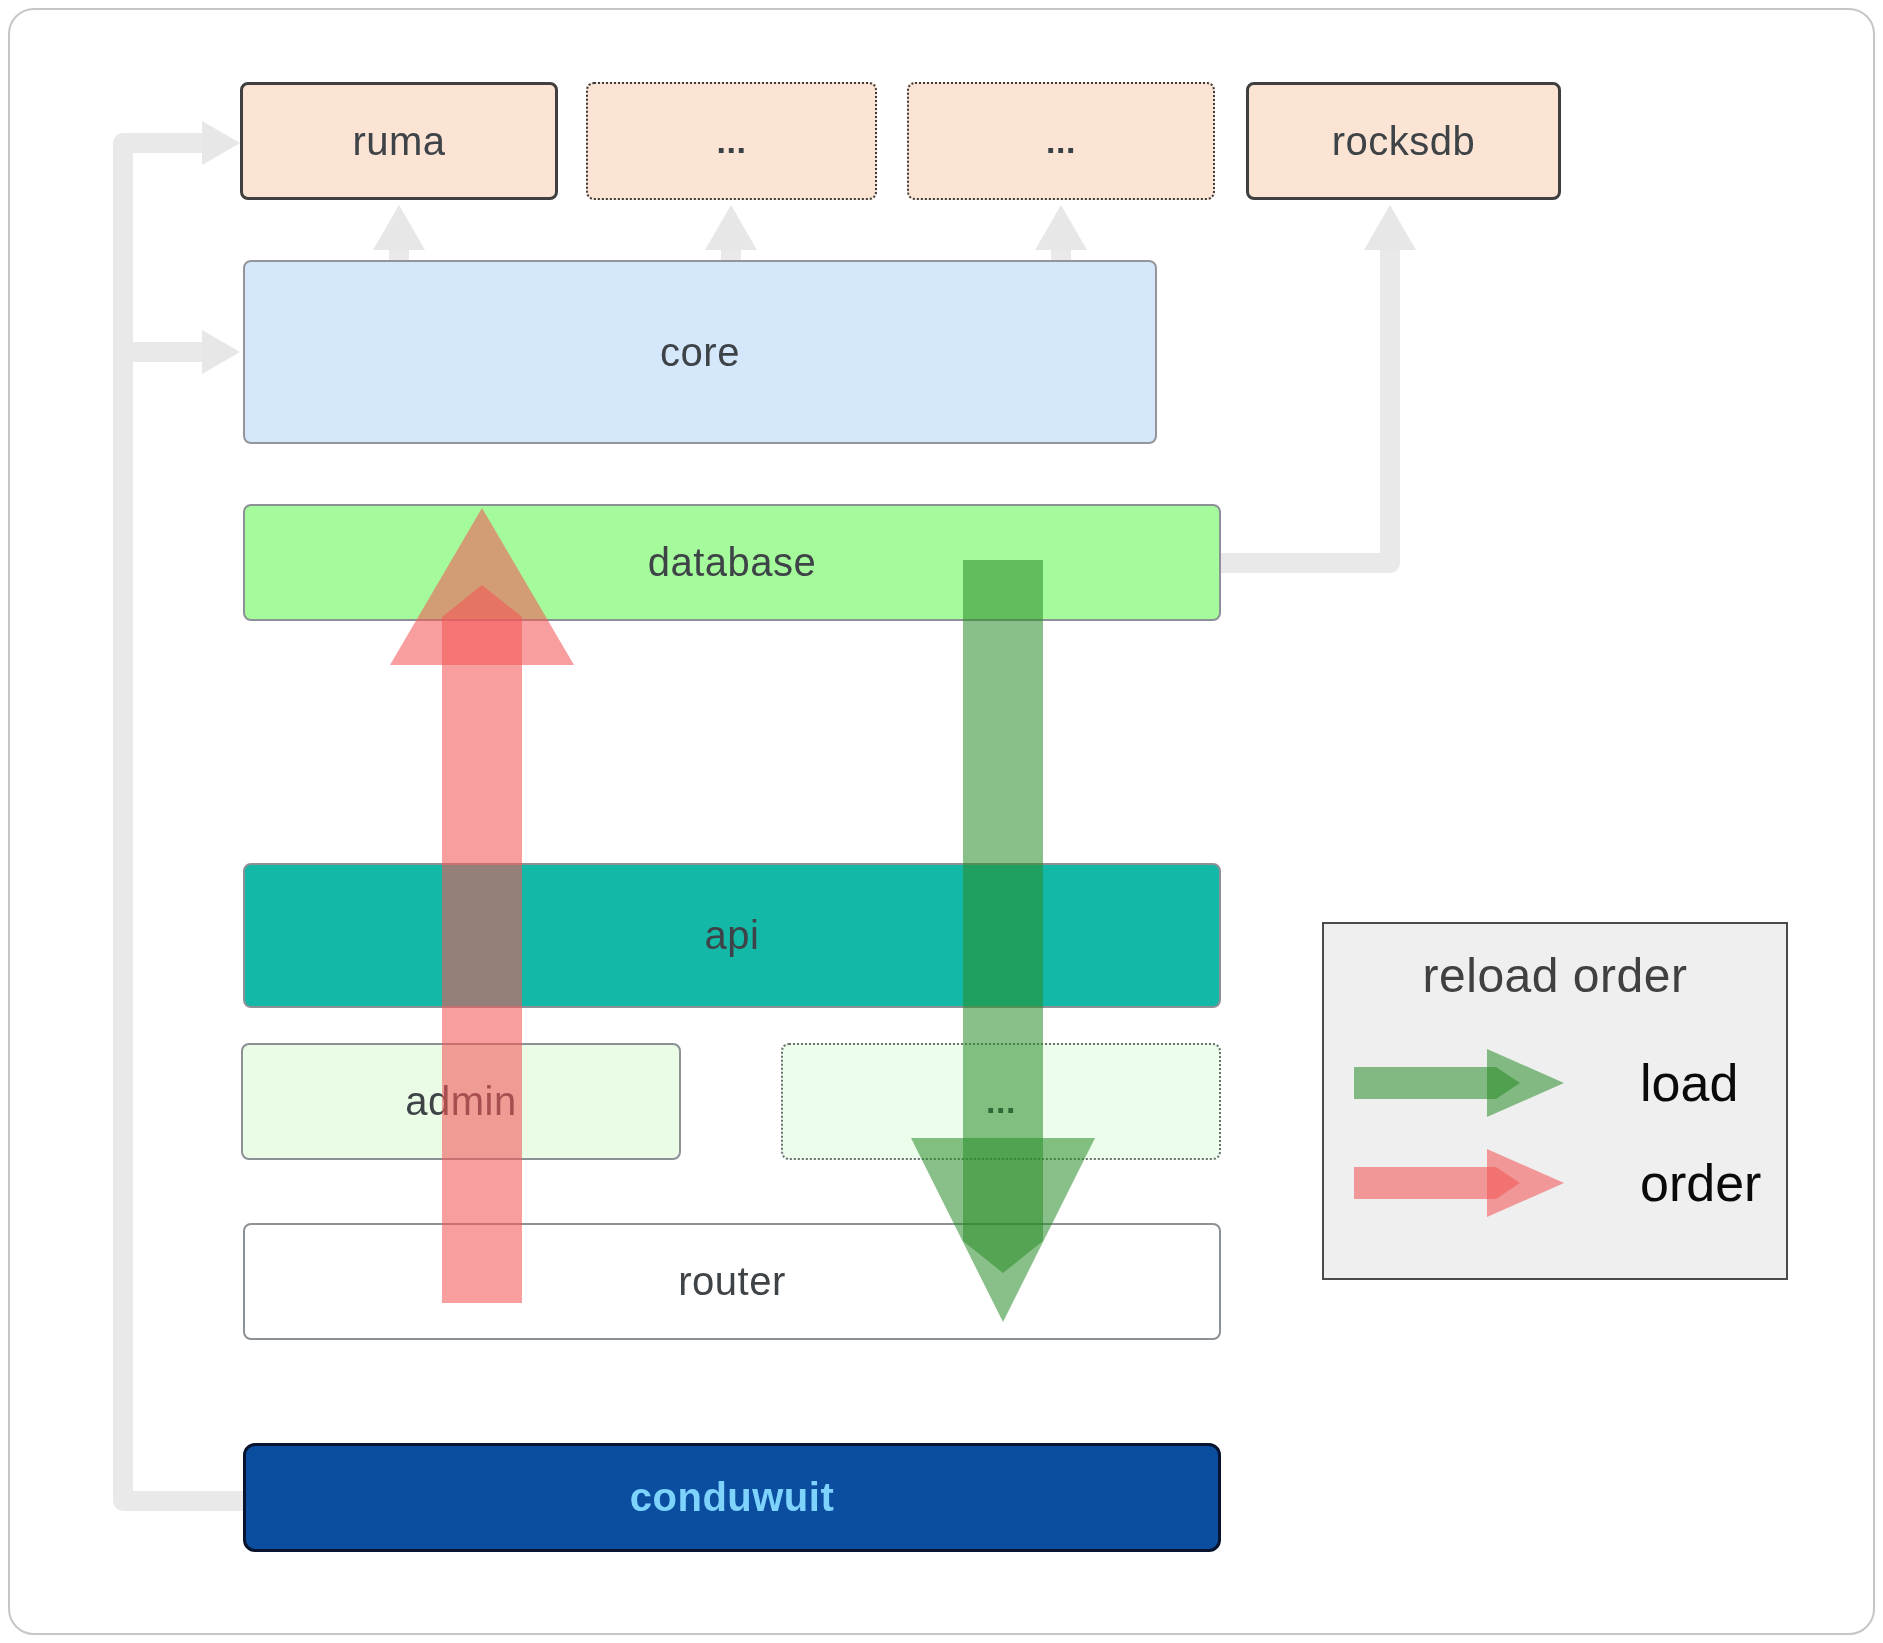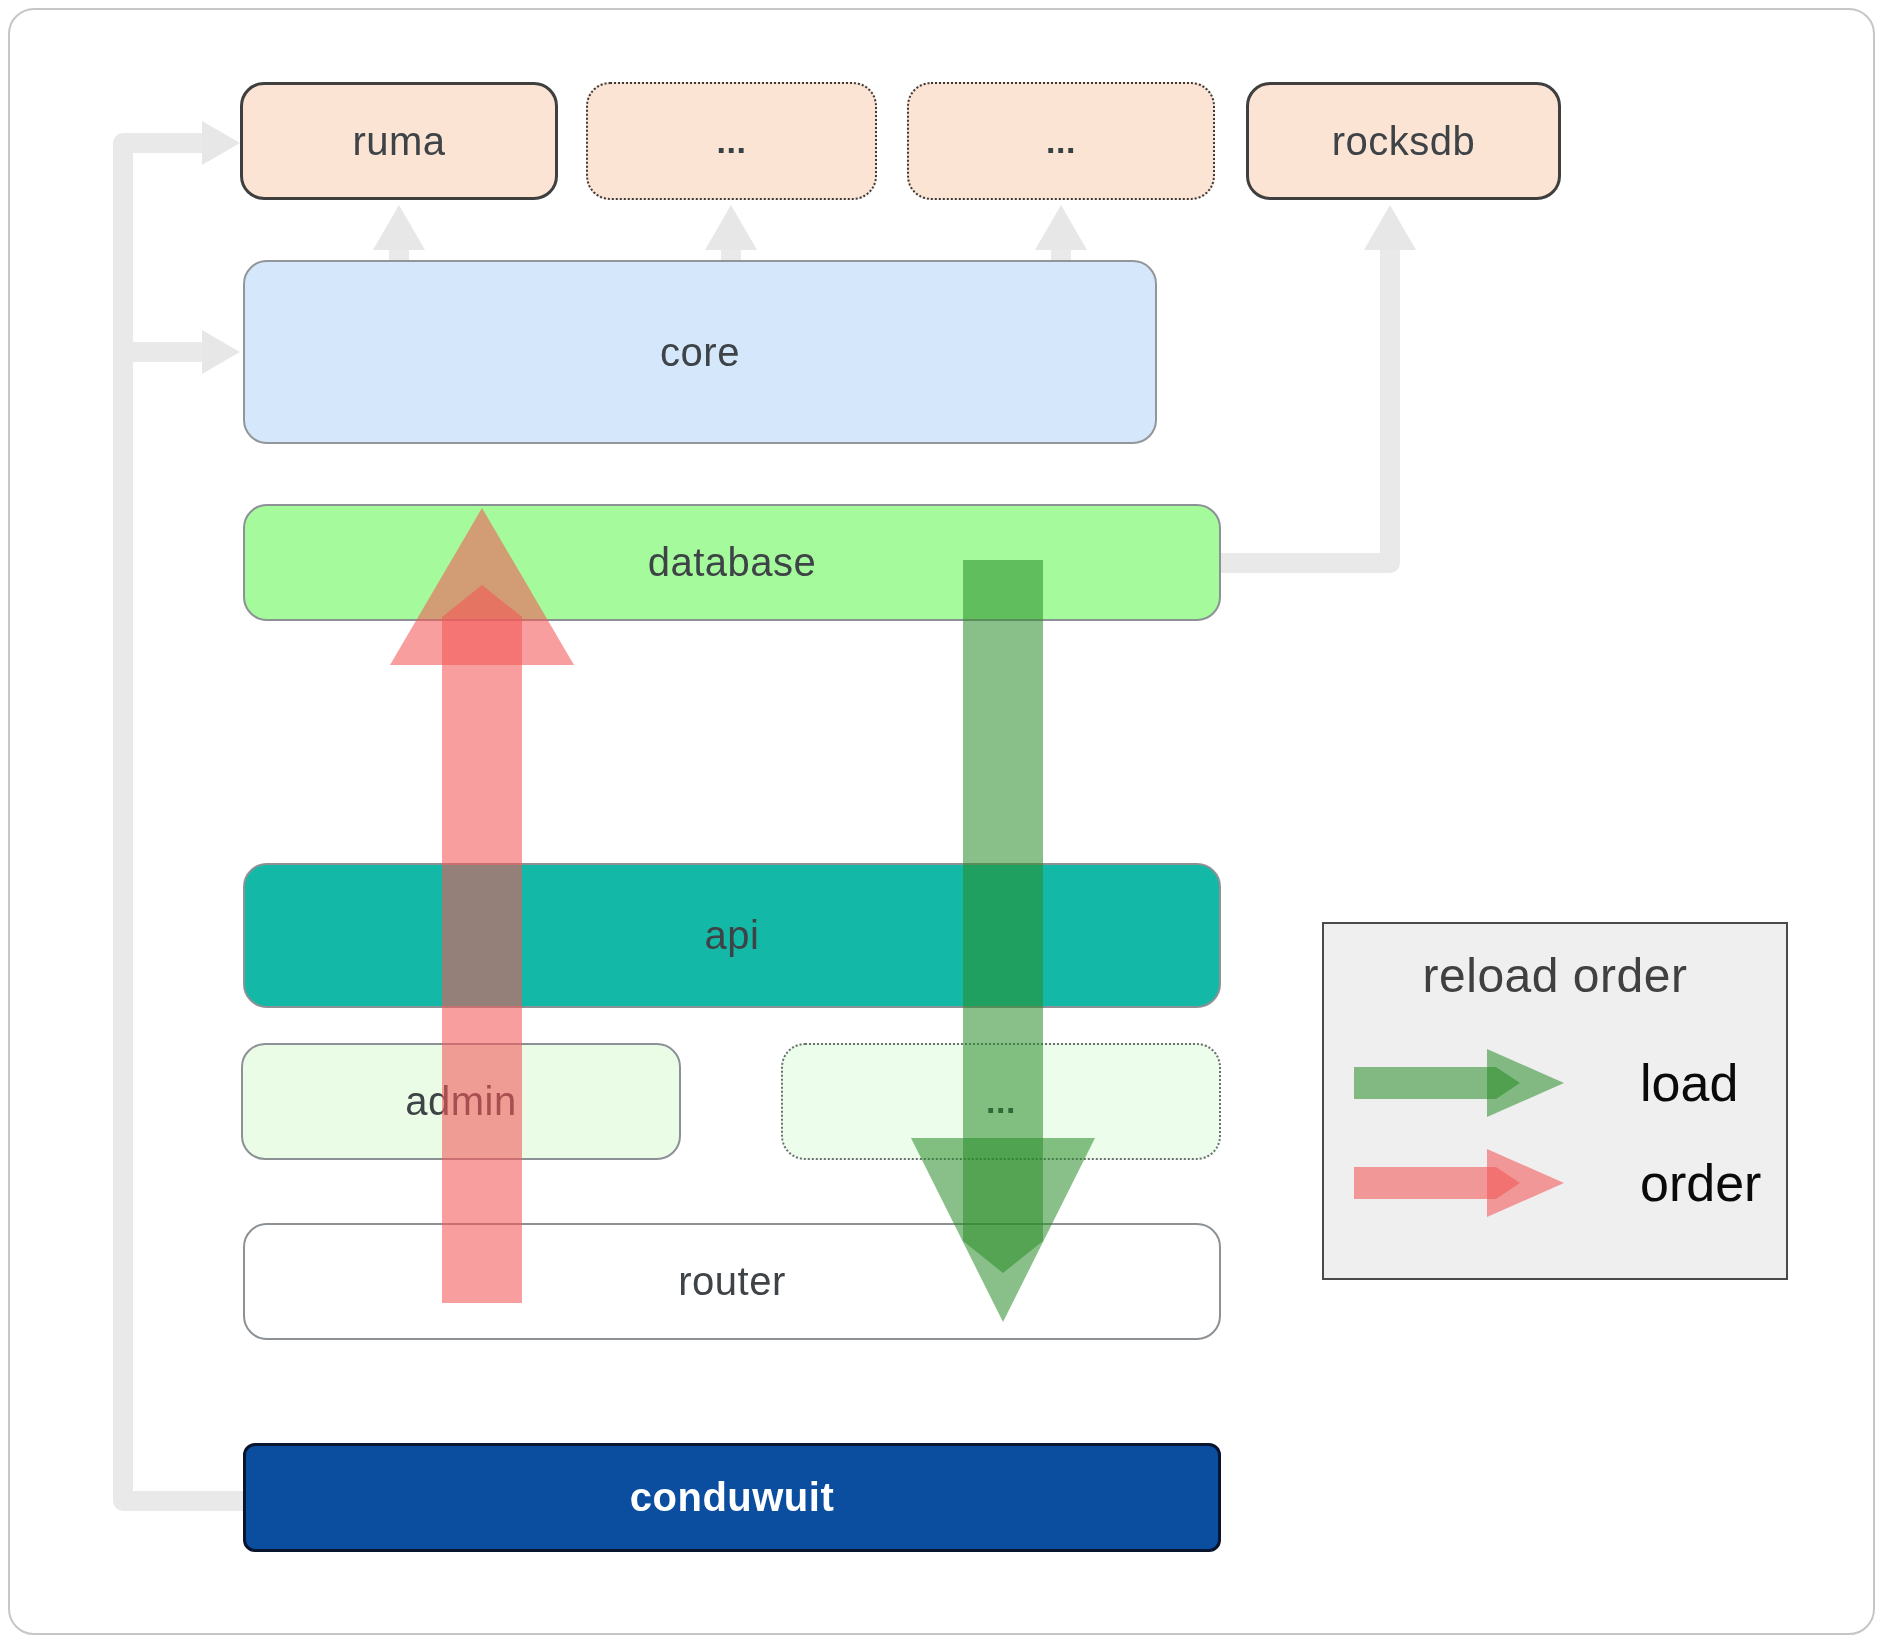--- a/index.html
+++ b/index.html
@@ -8,38 +8,38 @@
     font-family:"Liberation Sans",sans-serif;
   }
   #frame{
     position:absolute;left:8px;top:8px;width:1863px;height:1623px;
     border:2px solid #c6c6c6;border-radius:26px;
   }
   svg.layer{position:absolute;left:0;top:0;pointer-events:none;}
 
   .node{
     position:absolute;display:flex;align-items:center;justify-content:center;
-    font-size:40px;font-weight:500;color:#3e4347;border-radius:24px;
+    font-size:40px;font-weight:500;color:#3e4347;border-radius:8px;
     box-sizing:border-box;letter-spacing:0.5px;
   }
   .dots{font-weight:700;font-size:34px;color:#374045;}
 
   .n-ruma      {left:240px; top:82px;  width:318px;height:118px;background:#fce4d4;border:3px solid #3f3f3f;}
   .n-ell-a     {left:586px; top:82px;  width:291px;height:118px;background:#fce4d4;border:2.5px dotted #3a3a3a;}
   .n-ell-b     {left:907px; top:82px;  width:308px;height:118px;background:#fce4d4;border:2.5px dotted #3a3a3a;}
   .n-rocksdb   {left:1246px;top:82px;  width:315px;height:118px;background:#fce4d4;border:3px solid #3f3f3f;}
   .n-core      {left:243px; top:260px; width:914px;height:184px;background:#d4e7fb;border:2px solid #939699;}
   .n-database  {left:243px; top:504px; width:978px;height:117px;background:#a5fb9b;border:2px solid #8c9196;}
   .n-service   {left:243px; top:683px; width:978px;height:117px;background:#cdfcc5;border:2px solid #8c9196;}
   .n-api       {left:243px; top:863px; width:978px;height:145px;background:#14b8a6;border:2px solid #8c9196;}
   .n-admin     {left:241px; top:1043px;width:440px;height:117px;background:#eafce6;border:2px solid #8c9196;}
   .n-ell-c     {left:781px; top:1043px;width:440px;height:117px;background:#edfdeb;border:2px dotted #6b6f72;}
   .n-router    {left:243px; top:1223px;width:978px;height:117px;background:#ffffff;border:2px solid #8c9196;}
   .n-conduwuit {left:243px; top:1443px;width:978px;height:109px;background:#0b4d9f;border:3px solid #09152e;
-                color:#ffffff;font-weight:600;border-radius:12px;}
+                color:#7dd3fc;font-weight:600;border-radius:12px;}
 
   #legend{
     position:absolute;left:1322px;top:922px;width:466px;height:358px;
     background:#efefef;border:2px solid #4a4a4a;box-sizing:border-box;
   }
   #legend .legend-title{
     position:absolute;left:0;top:24px;width:100%;text-align:center;
     font-size:48px;font-weight:500;color:#404040;letter-spacing:0.5px;
   }
   .legend-arrow{position:absolute;left:30px;width:230px;height:92px;}

